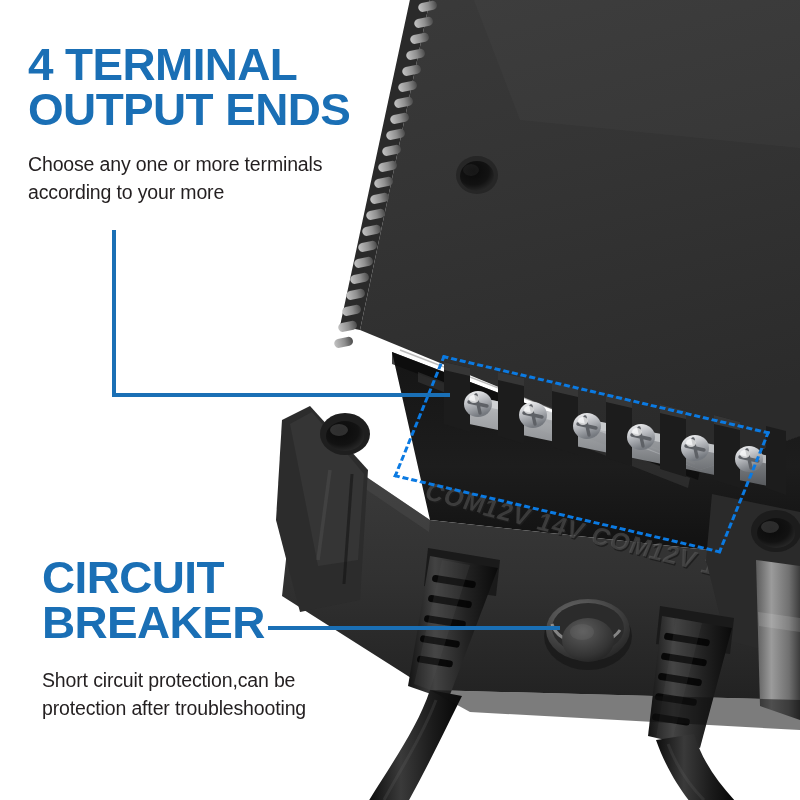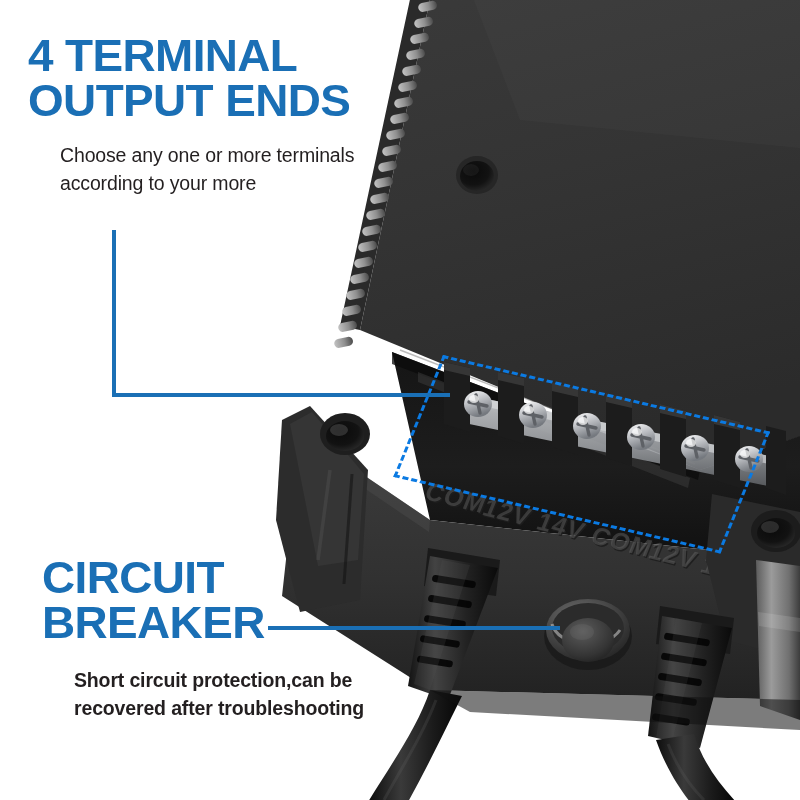--- a/index.html
+++ b/index.html
@@ -30,26 +30,25 @@
     font-family: "Liberation Sans", "DejaVu Sans", sans-serif;
     transform: scaleX(1.02);
     transform-origin: left center;
   }
   .subtext {
     color: #231f20;
     font-size: 19.5px;
     line-height: 1.42;
     letter-spacing: -0.15px;
     font-weight: normal;
-    margin-left: 32px;
-  }
-  #callout-terminals { left: 28px; top: 34px; }
+  }
+  #callout-terminals { left: 28px; top: 43px; }
   #callout-terminals .subtext { margin-top: 19px; }
   #callout-breaker { left: 42px; top: 556px; }
-  #callout-breaker .subtext { margin-top: 22px; font-weight: bold; }
+  #callout-breaker .subtext { margin-top: 22px; }
 
   
   .leader {
     position: absolute;
     background: #1A6FB5;
   }
   #leader-terminals-v { left: 112px; top: 230px; width: 4px; height: 167px; }
   #leader-terminals-h { left: 112px; top: 393px; width: 338px; height: 4px; }
   #leader-breaker-h  { left: 268px; top: 626px; width: 292px; height: 4px; }
 
@@ -350,17 +349,17 @@
       <div>Choose any one or more terminals</div>
       <div>according to your more</div>
     </div>
   </div>
 
   <div class="callout" id="callout-breaker">
     <div class="headline">CIRCUIT</div>
     <div class="headline">BREAKER</div>
     <div class="subtext">
       <div>Short circuit protection,can be</div>
-      <div>recovered after troubleshooting</div>
+      <div>protection after troubleshooting</div>
     </div>
   </div>
 
 </div>
 
 </body></html>

